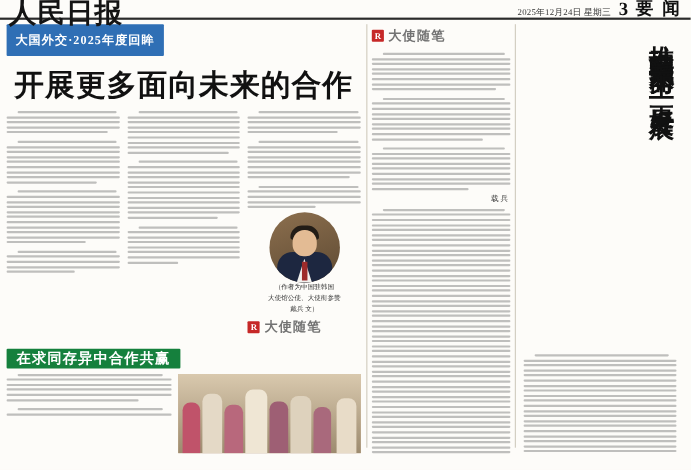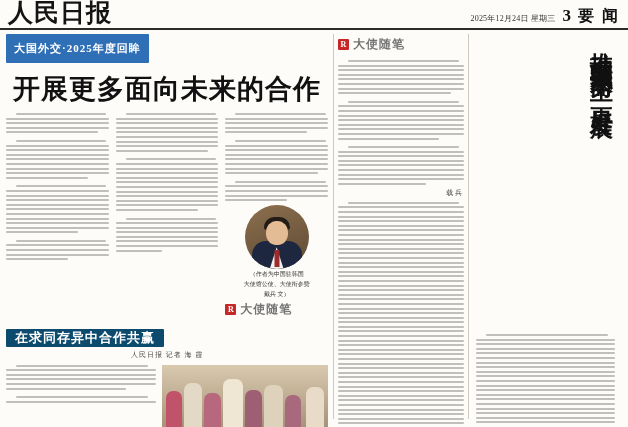--- a/index.html
+++ b/index.html
@@ -8,22 +8,22 @@
     width: 628px; height: 427px;
     background:#fbfaf7;
     font-family: "Liberation Serif", serif;
     color:#1a1a1a;
     overflow:hidden;
   }
   .page { position:relative; width:628px; height:427px; background:#fdfcf9; }
 
   
   .masthead {
-    position:relative; height:30px; border-bottom:2px solid #2b2b2b;
-    display:flex; align-items:flex-end; padding:0 8px 2px 8px;
+    position:relative; height:18px; border-bottom:2px solid #2b2b2b;
+    display:flex; align-items:flex-start; padding:0 8px 2px 8px;
   }
   .logo {
     font-family:"Liberation Serif", serif;
     font-size:25px; font-weight:bold; letter-spacing:1px;
     color:#141414; line-height:1;
     padding-bottom:1px;
   }
   .masthead-right {
     margin-left:auto; display:flex; align-items:flex-end; gap:7px;
     padding-bottom:2px;
@@ -99,21 +99,21 @@
   
   .vhead {
     writing-mode:vertical-rl; text-orientation:upright;
     font-size:23px; font-weight:bold; letter-spacing:3px; line-height:1.25;
     color:#111; height:100%;
   }
   .vwrap { display:flex; justify-content:flex-end; height:300px; padding-right:2px;}
 
   
   .sub-banner {
-    background:#0c4a6e;color:#fff;font-weight:bold;font-size:13px;
+    background:#15803d;color:#fff;font-weight:bold;font-size:13px;
     letter-spacing:1px;padding:0 9px;display:inline-block;border-radius:1px;
   }
   .bl-row { display:flex; gap:6px; margin-top:5px; }
   .bl-text { width:150px; }
   .bl-photos { flex:1; display:flex; flex-direction:column; gap:3px; }
   .bl-sub { text-align:center;font-size:7px;color:#444;margin:3px 0 4px 0;letter-spacing:1px;}
 
   
   .ph1 { height:72px; width:100%;
     background:linear-gradient(#cdb79a,#b59a78); position:relative; }
@@ -250,21 +250,20 @@
             <span class="rbox">R</span>
             <span class="rtext">大使随笔</span>
           </div>
         </div>
       </div>
 
       <div style="margin-top:4px;">
         <div class="banner-wrap">
           <div class="sub-banner">在求同存异中合作共赢</div>
         </div>
-        <div class="bl-sub">人民日报 记者  海 霞</div>
         <div class="bl-row">
           <div class="bl-text">
             <div class="ln ind"></div>
               <div class="ln s100"></div>
               <div class="ln s100"></div>
             <div class="ln s100"></div>
               <div class="ln s100"></div>
               <div class="ln s80"></div>
             <div class="gap"></div>
             <div class="ln ind"></div>

